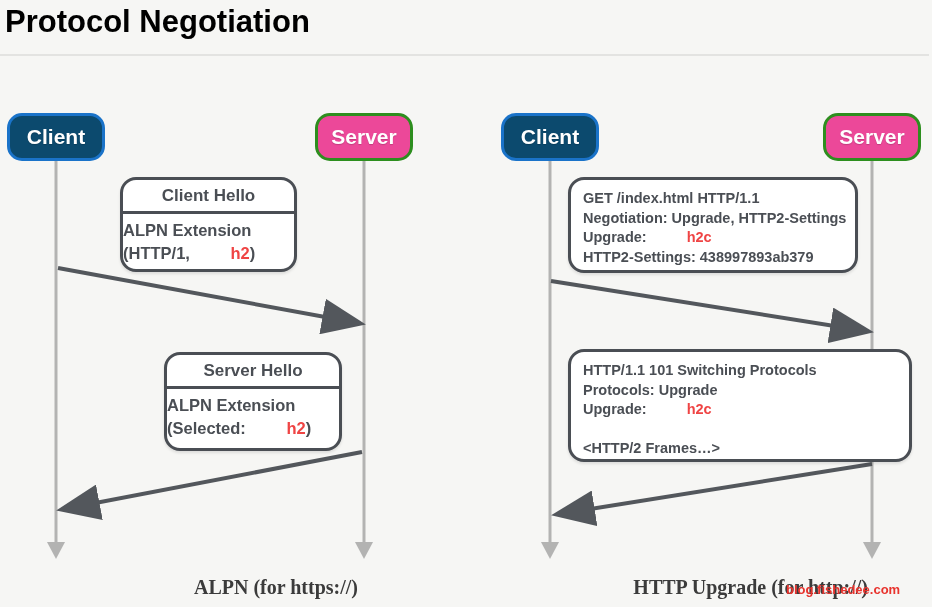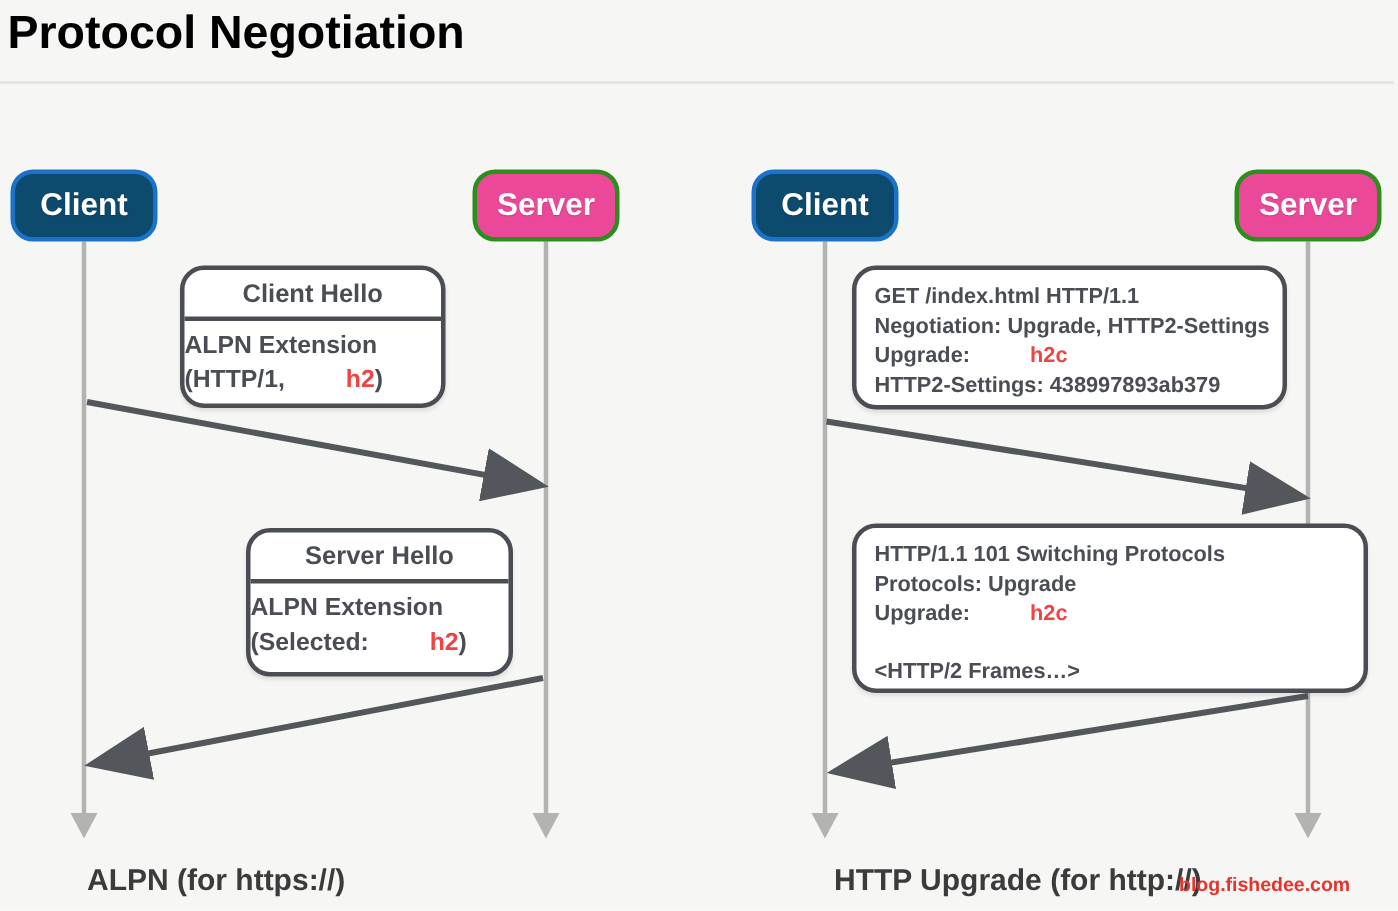--- a/index.html
+++ b/index.html
@@ -38,21 +38,21 @@
   .msgbox .bdy {
     text-align:left; font-size:16.5px; line-height:23px; padding-top:5px;
   }
   .msgbox .code {
     font-size:14.5px; line-height:19.5px; padding:9px 0 0 12px; text-align:left;
   }
   .spacer { height:19px; }
   .red { color:#ef4444;padding-left:36px; }
   .caption {
     position:absolute; top:576px; font-size:20px; font-weight:bold;
-    color:#3b3b3b; text-align:left;
+    color:#3b3b3b; text-align:right;font-family:Liberation Serif, serif;
   }
   .caption.alpn { left:58px; width:300px; }
   .caption.upgrade { left:556px; width:312px; }
   .watermark {
     position:absolute; left:786px; top:582px;
     font-size:13px; color:#e8332d; font-weight:bold;
   }
   svg.layer { position:absolute; left:0; top:0; }
 </style>
 </head>

